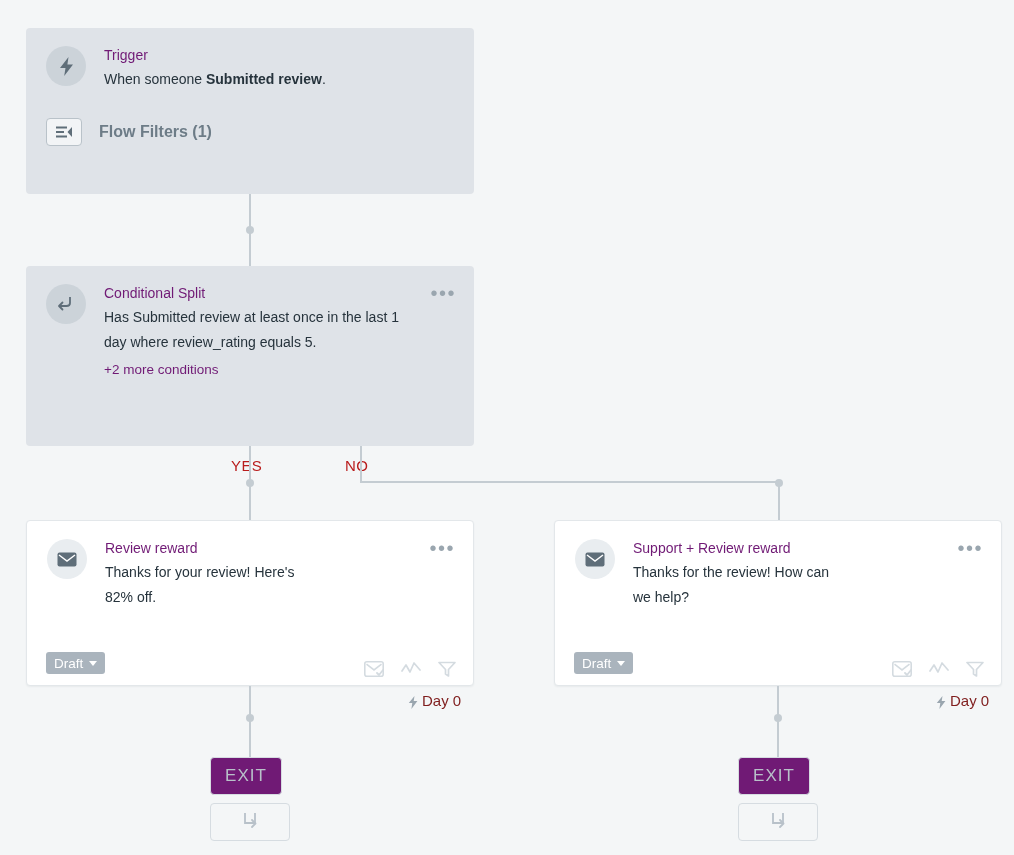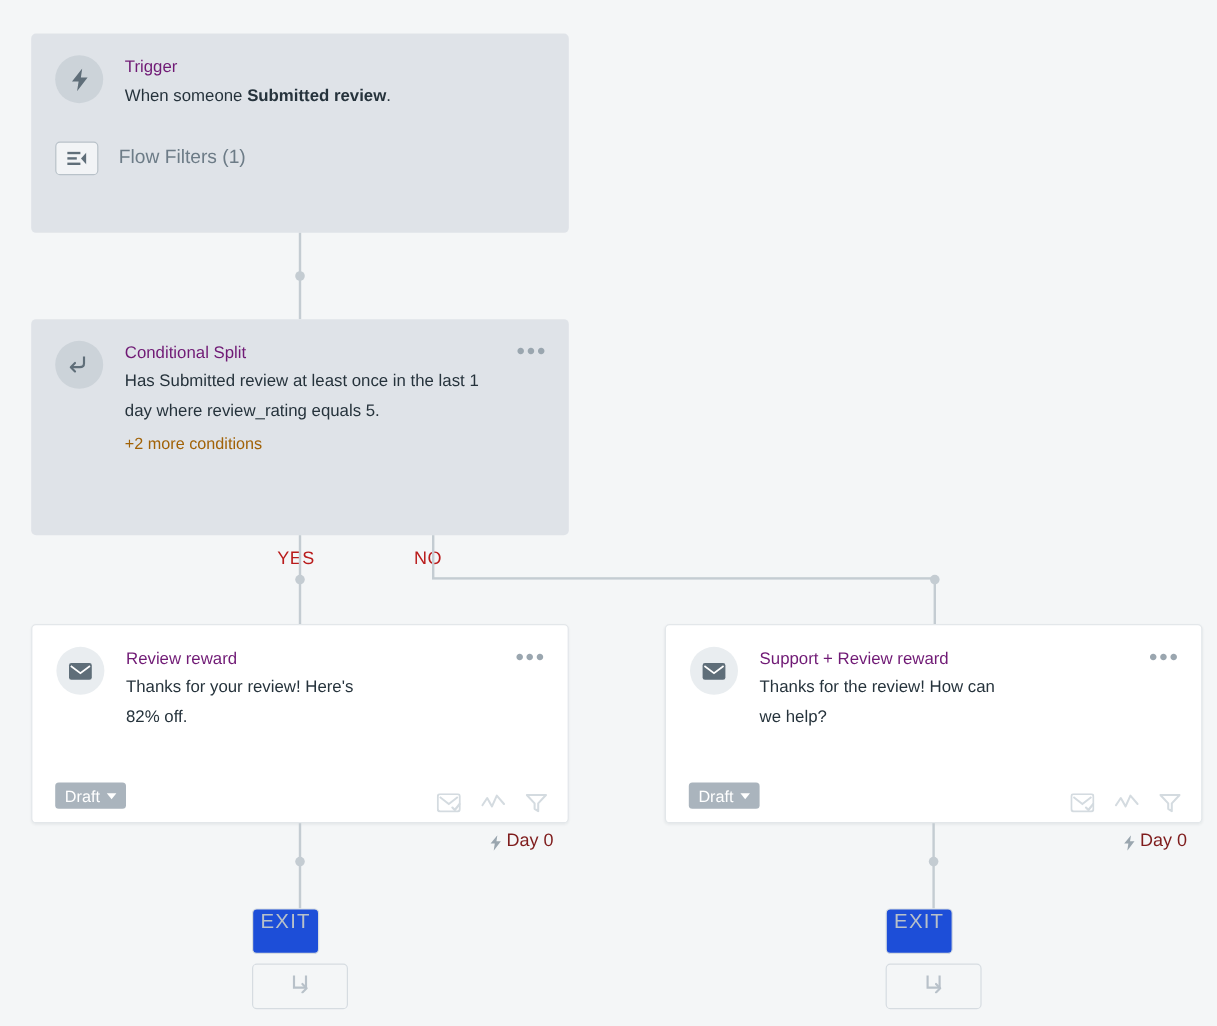--- a/index.html
+++ b/index.html
@@ -83,41 +83,42 @@
     font-size: 14px;
     line-height: 25px;
     color: #26333c;
     font-weight: 400;
   }
   .node-title b { font-weight: 700; }
   .node-title .semi { font-weight: 400; }
   .sub-note {
     margin-top: 7px;
     font-size: 13.5px;
-    color: #a16207;
+    color: #701a75;
   }
 
   .dots-menu {
     position: absolute;
     right: 18px;
     top: 22px;
     font-size: 20px;
     letter-spacing: 1.5px;
     color: #9aa6af;
     line-height: 10px;
     cursor: pointer;
     user-select: none;
   }
 
   
   .filters-row {
     display: flex;
     align-items: center;
     margin-top: 26px;
     padding-bottom: 20px;
+    font-weight: bold;
   }
   .filter-btn {
     width: 36px;
     height: 28px;
     border: 1px solid #b9c2c9;
     border-radius: 4px;
     background: #f2f4f6;
     display: flex;
     align-items: center;
     justify-content: center;
@@ -182,27 +183,27 @@
     font-size: 15px;
     color: #7f1d1d;
     display: flex;
     align-items: flex-end;
     gap: 4px;
   }
 
   
   .exit-box {
     position: absolute;
-    width: 56px;
+    width: 72px;
     height: 38px;
     border: 1px solid #d6dce1;
     border-radius: 4px;
-    background: #1d4ed8;
-    display: flex;
-    align-items: flex-start;
+    background: #701a75;
+    display: flex;
+    align-items: center;
     justify-content: center;
     font-size: 17px;
     letter-spacing: 1px;
     color: #b8c1c9;
     box-sizing: border-box;
   }
   .exit-sub {
     position: absolute;
     width: 80px;
     height: 38px;

